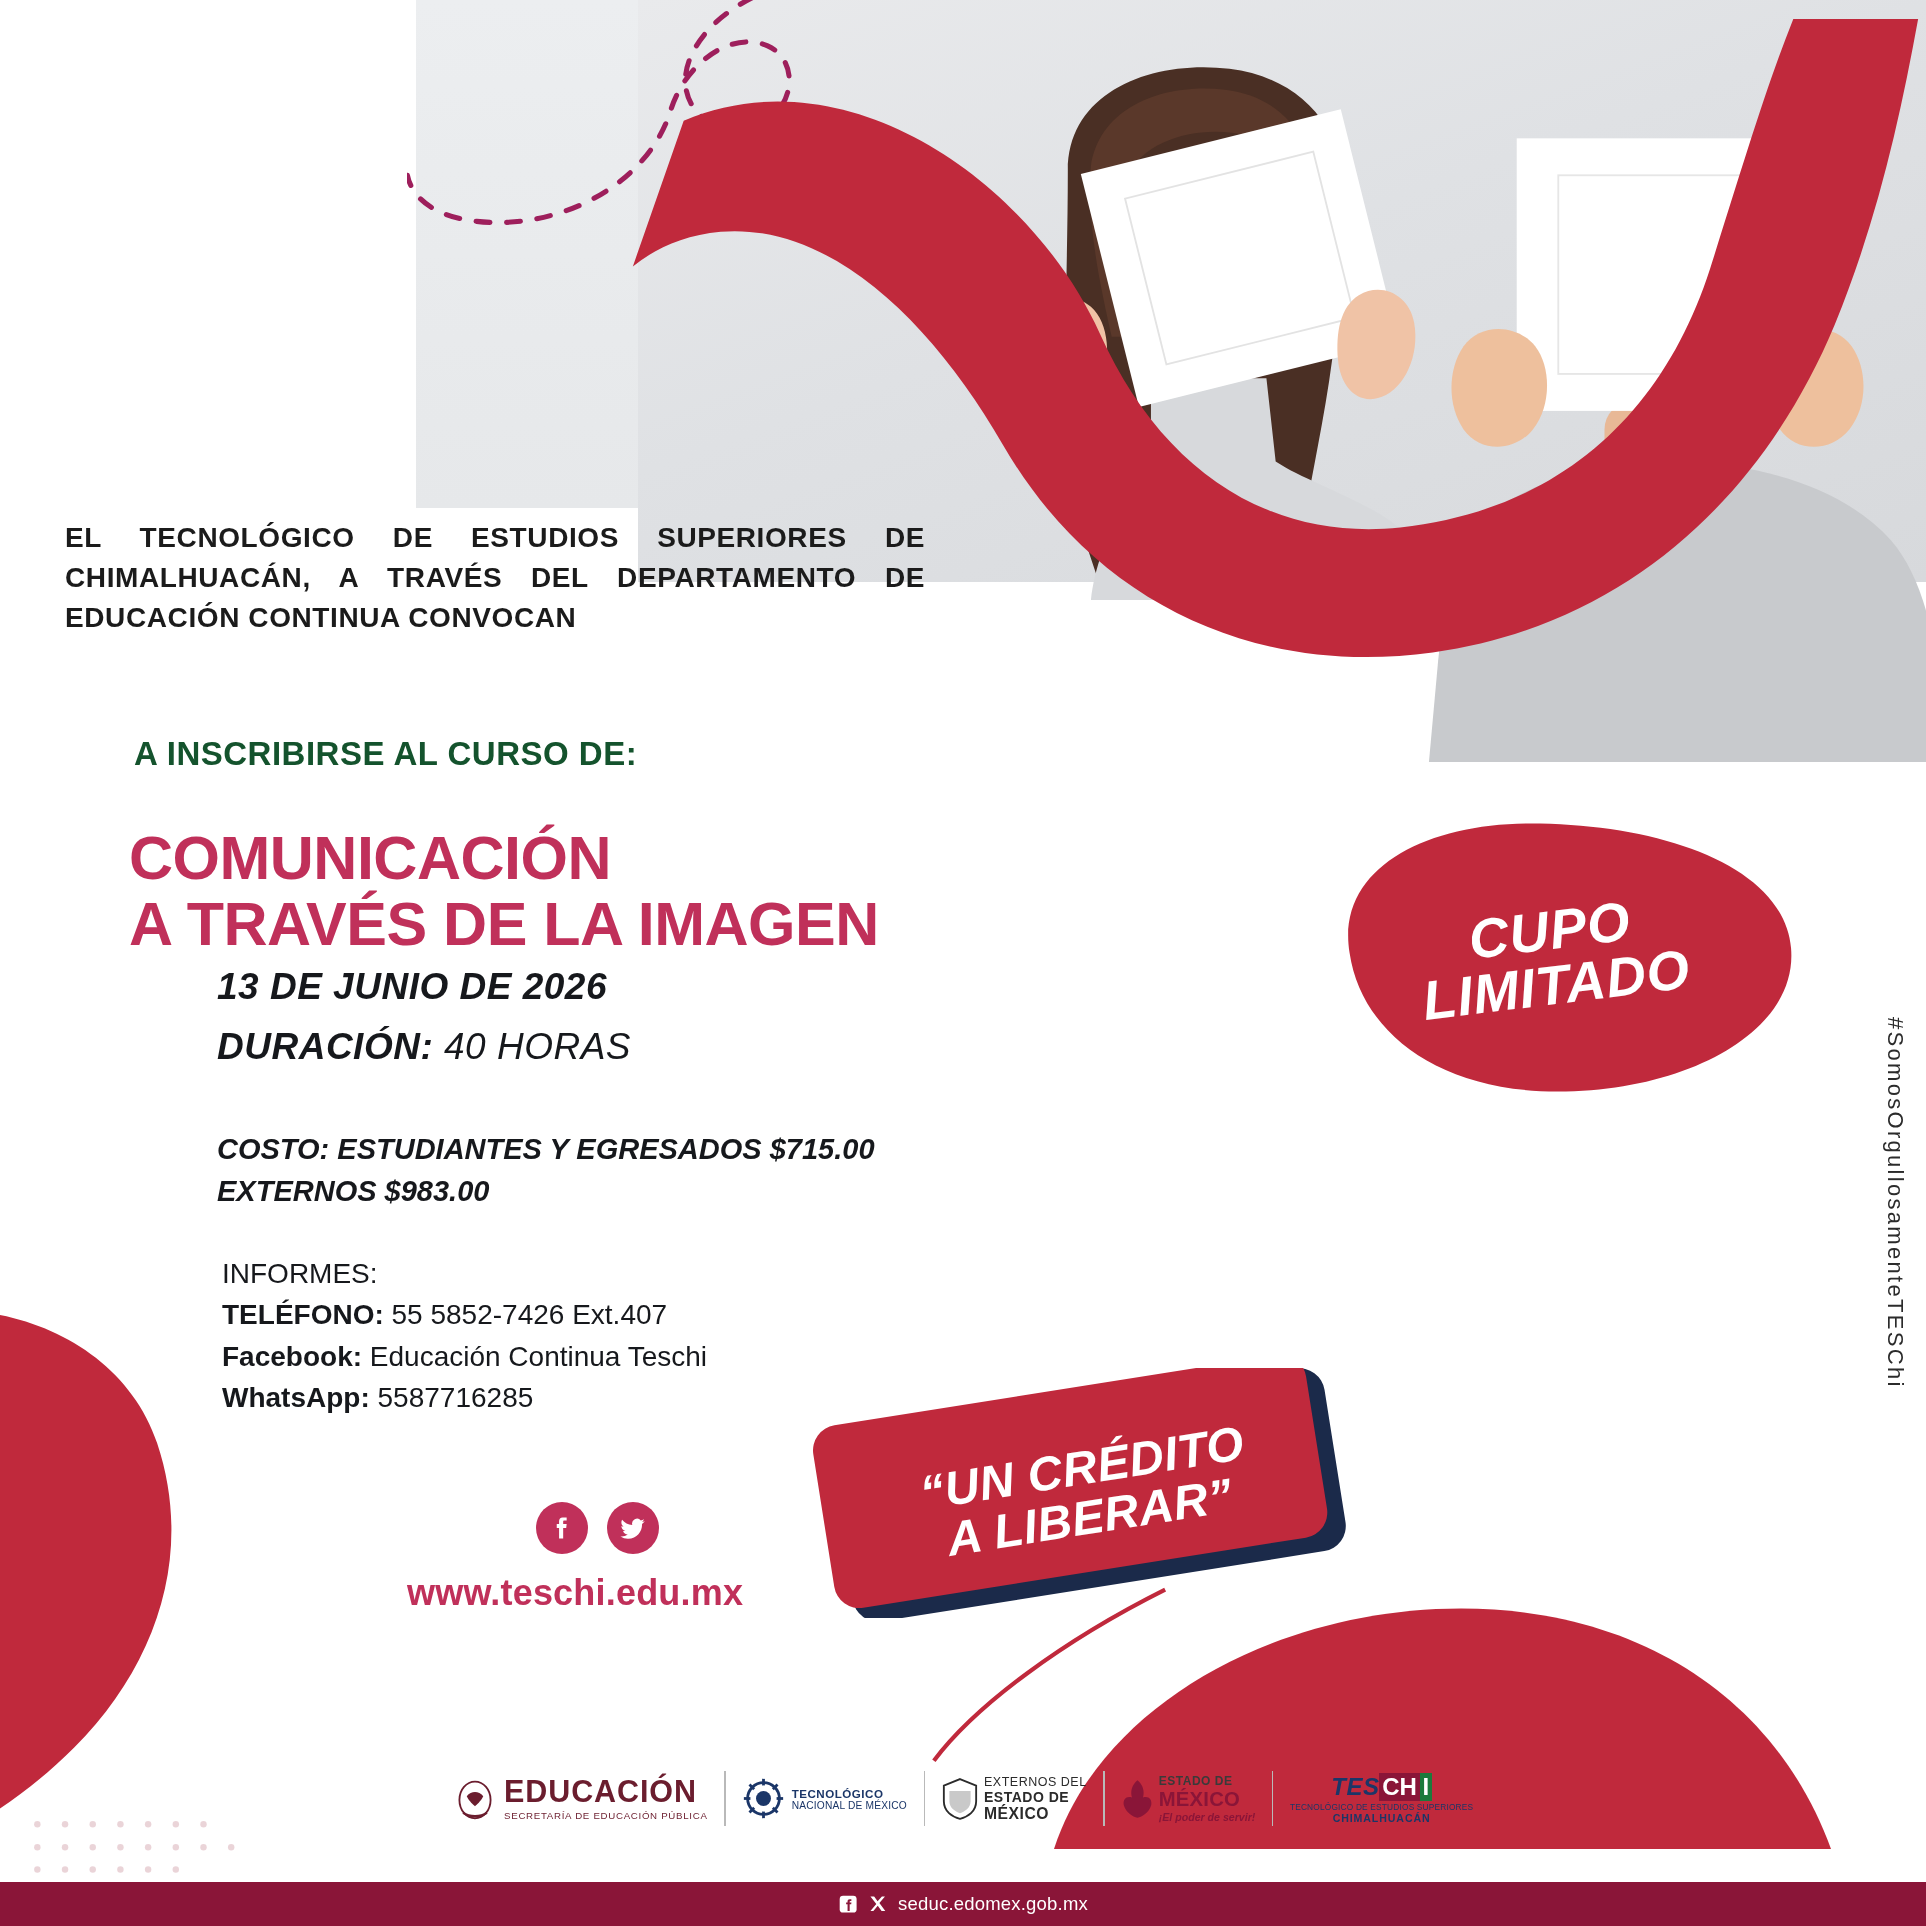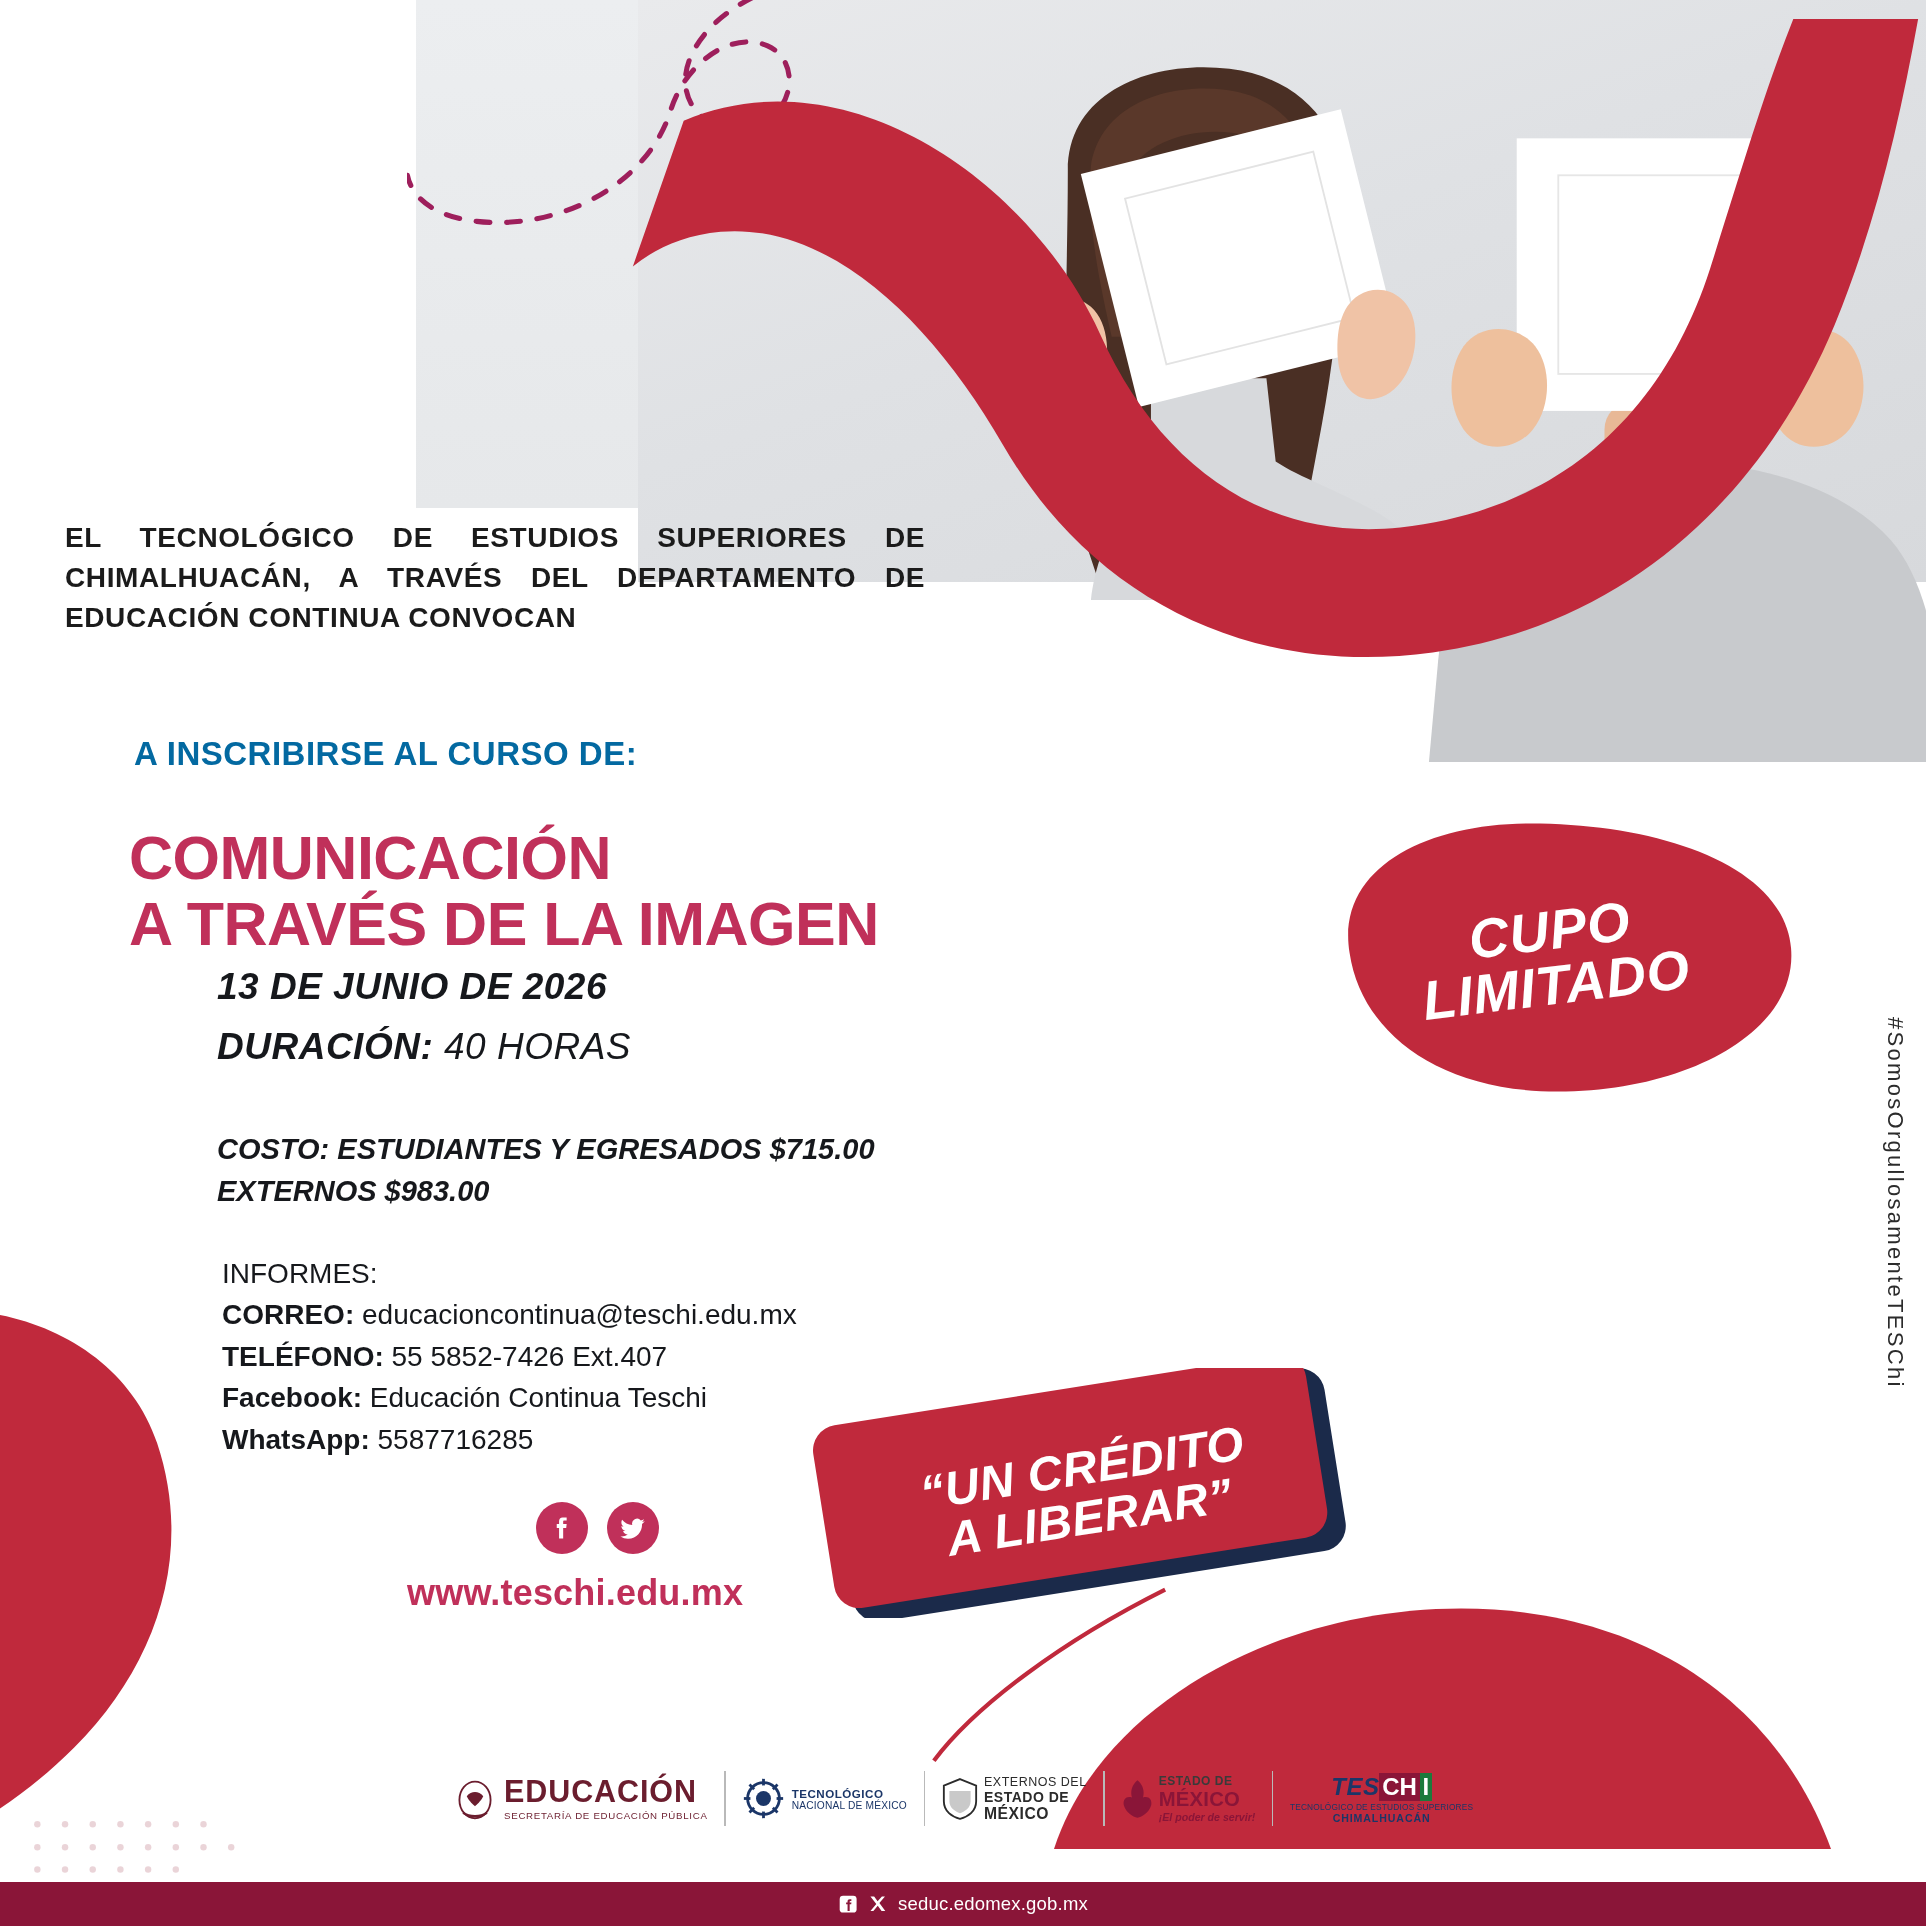--- a/index.html
+++ b/index.html
@@ -34,21 +34,21 @@
   .man{left:1364px;top:106px;width:578px;height:656px;}
 
   
   .intro{
     position:absolute;left:65px;top:518px;width:860px;
     font-size:28px;line-height:1.42;letter-spacing:0.6px;
     color:#1b1b1b;font-weight:600;text-align:justify;
   }
   .invite{
     position:absolute;left:134px;top:735px;
-    font-size:33px;font-weight:bold;color:#0369a1;letter-spacing:0.5px;
+    font-size:33px;font-weight:bold;color:#14532d;letter-spacing:0.5px;
   }
   .course-title{
     position:absolute;left:129px;top:826px;width:1211px;
     color:#c0305a;font-weight:bold;font-size:61px;line-height:1.08;
     letter-spacing:-0.5px;
   }
   .course-title .l2{font-size:61px;}
   .date{
     position:absolute;left:217px;top:966px;
     font-size:37px;font-weight:bold;font-style:italic;color:#16181c;letter-spacing:0.5px;
@@ -233,24 +233,20 @@
   </div>
 
   <div class="cost">
     <div>COSTO: ESTUDIANTES Y EGRESADOS $715.00</div>
     <div>EXTERNOS $983.00</div>
   </div>
 
   <div class="info">
     <div>INFORMES:</div>
     <div>
-      <span class="lbl">CORREO:</span>
-      <span>educacioncontinua@teschi.edu.mx</span>
-    </div>
-    <div>
       <span class="lbl">TELÉFONO:</span>
       <span>55 5852-7426 Ext.407</span>
     </div>
     <div>
       <span class="lbl">Facebook:</span>
       <span>Educación Continua Teschi</span>
     </div>
     <div>
       <span class="lbl">WhatsApp:</span>
       <span>5587716285</span>

